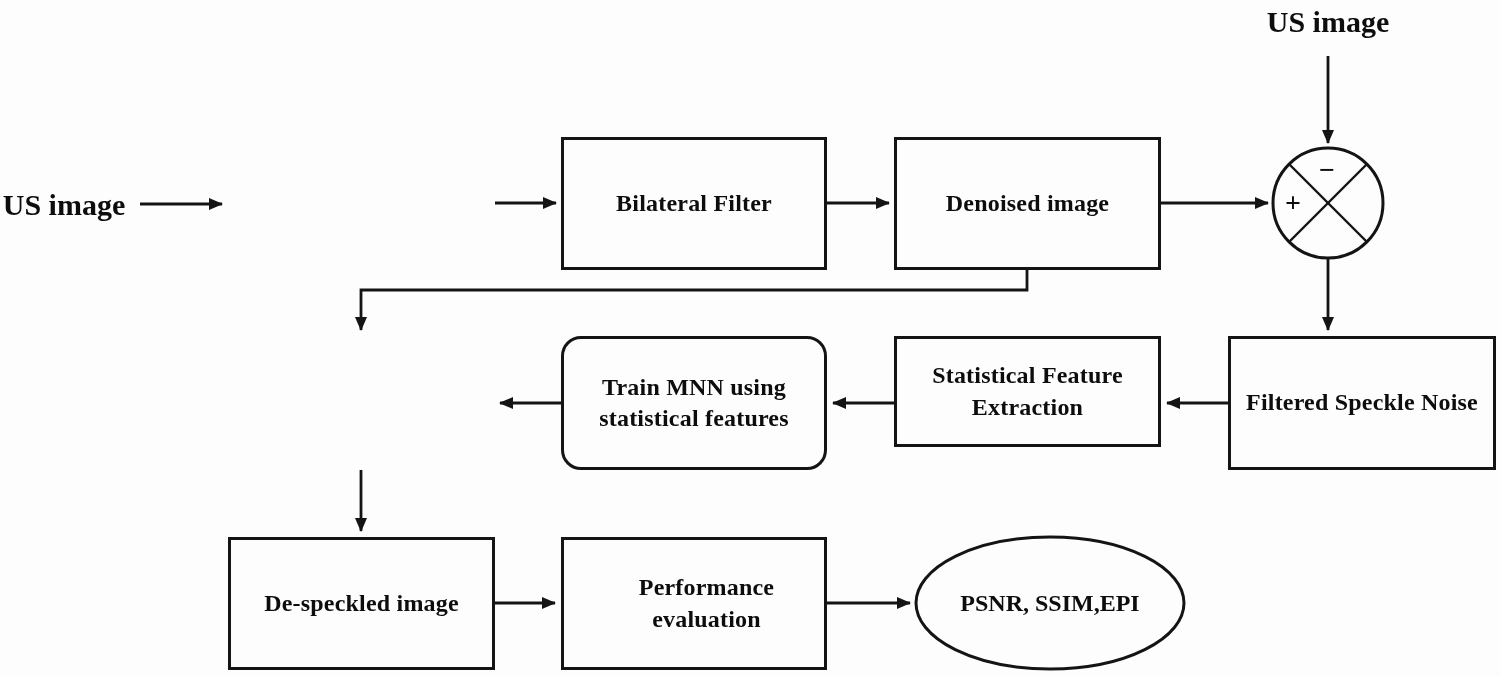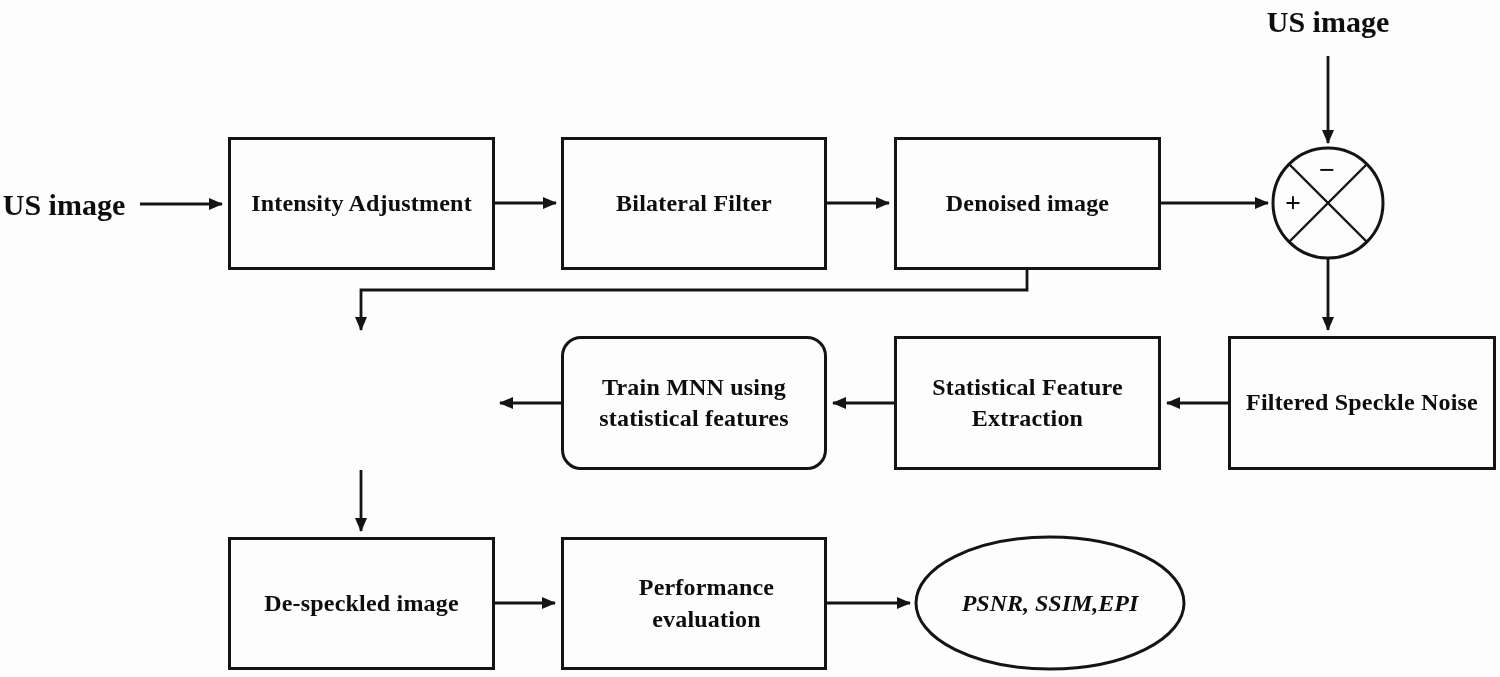--- a/index.html
+++ b/index.html
@@ -53,29 +53,28 @@
   .ellipse-label {
     position: absolute;
     left: 916px; top: 537px;
     width: 268px; height: 132px;
     display: flex;
     align-items: center;
     justify-content: center;
     font-weight: bold;
     font-size: 24px;
     text-align: center;
-    font-style: italic;
   }
   
   .b-intensity   { left: 228px; top: 137px; width: 267px; height: 133px; }
   .b-bilateral   { left: 561px; top: 137px; width: 266px; height: 133px; }
   .b-denoised    { left: 894px; top: 137px; width: 267px; height: 133px; }
   .b-speckle     { left: 228px; top: 336px; width: 267px; height: 134px; }
   .b-train       { left: 561px; top: 336px; width: 266px; height: 134px; border-radius: 20px; }
-  .b-statfeat    { left: 894px; top: 336px; width: 267px; height: 134px; }
+  .b-statfeat    { left: 894px; top: 336px; width: 267px; height: 111px; }
   .b-filtered    { left: 1228px; top: 336px; width: 268px; height: 134px; }
   .b-despeckled  { left: 228px; top: 537px; width: 267px; height: 133px; }
   .b-perf        { left: 561px; top: 537px; width: 266px; height: 133px; padding-left: 25px; }
 </style>
 </head>
 <body>
 
 <div id="canvas">
 
   <svg id="wires" viewBox="0 0 1500 677" xmlns="http://www.w3.org/2000/svg">
@@ -113,23 +112,20 @@
       <ellipse cx="1050" cy="603" rx="134" ry="66" stroke-width="3"></ellipse>
     </g>
   </svg>
 
   <div class="float-label" style="left:0px; top:188px; width:128px;">US image</div>
   <div class="float-label" style="left:1253px; top:5px; width:150px;">US image</div>
 
   <div class="sign" style="left:1307px; top:156px;">−</div>
   <div class="sign" style="left:1273px; top:189px;">+</div>
 
-  <div class="node b-intensity">
-    <span class="node-label">Intensity Adjustment</span>
-  </div>
   <div class="node b-denoised">
     <span class="node-label">Denoised image</span>
   </div>
   <div class="node b-bilateral">
     <span class="node-label">Bilateral Filter</span>
   </div>
   <div class="node b-train">
     <span class="node-label">Train MNN using
 statistical features</span>
   </div>

